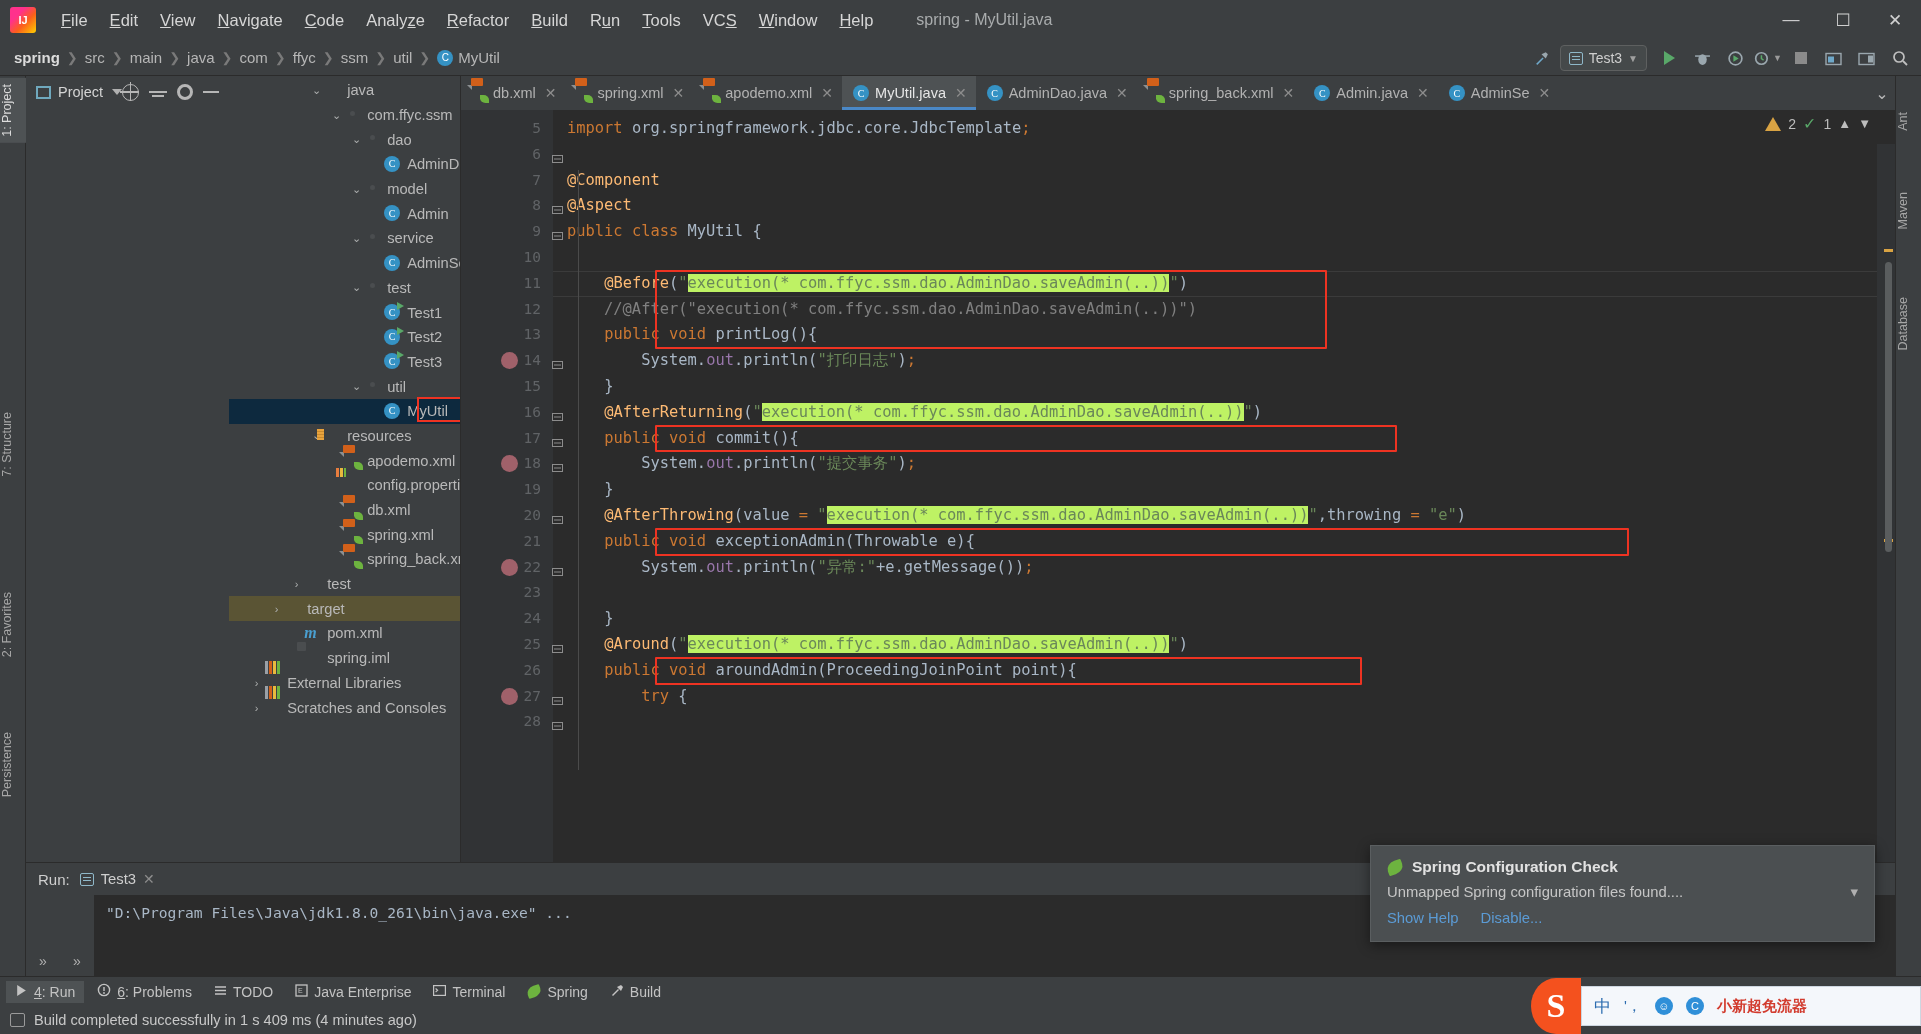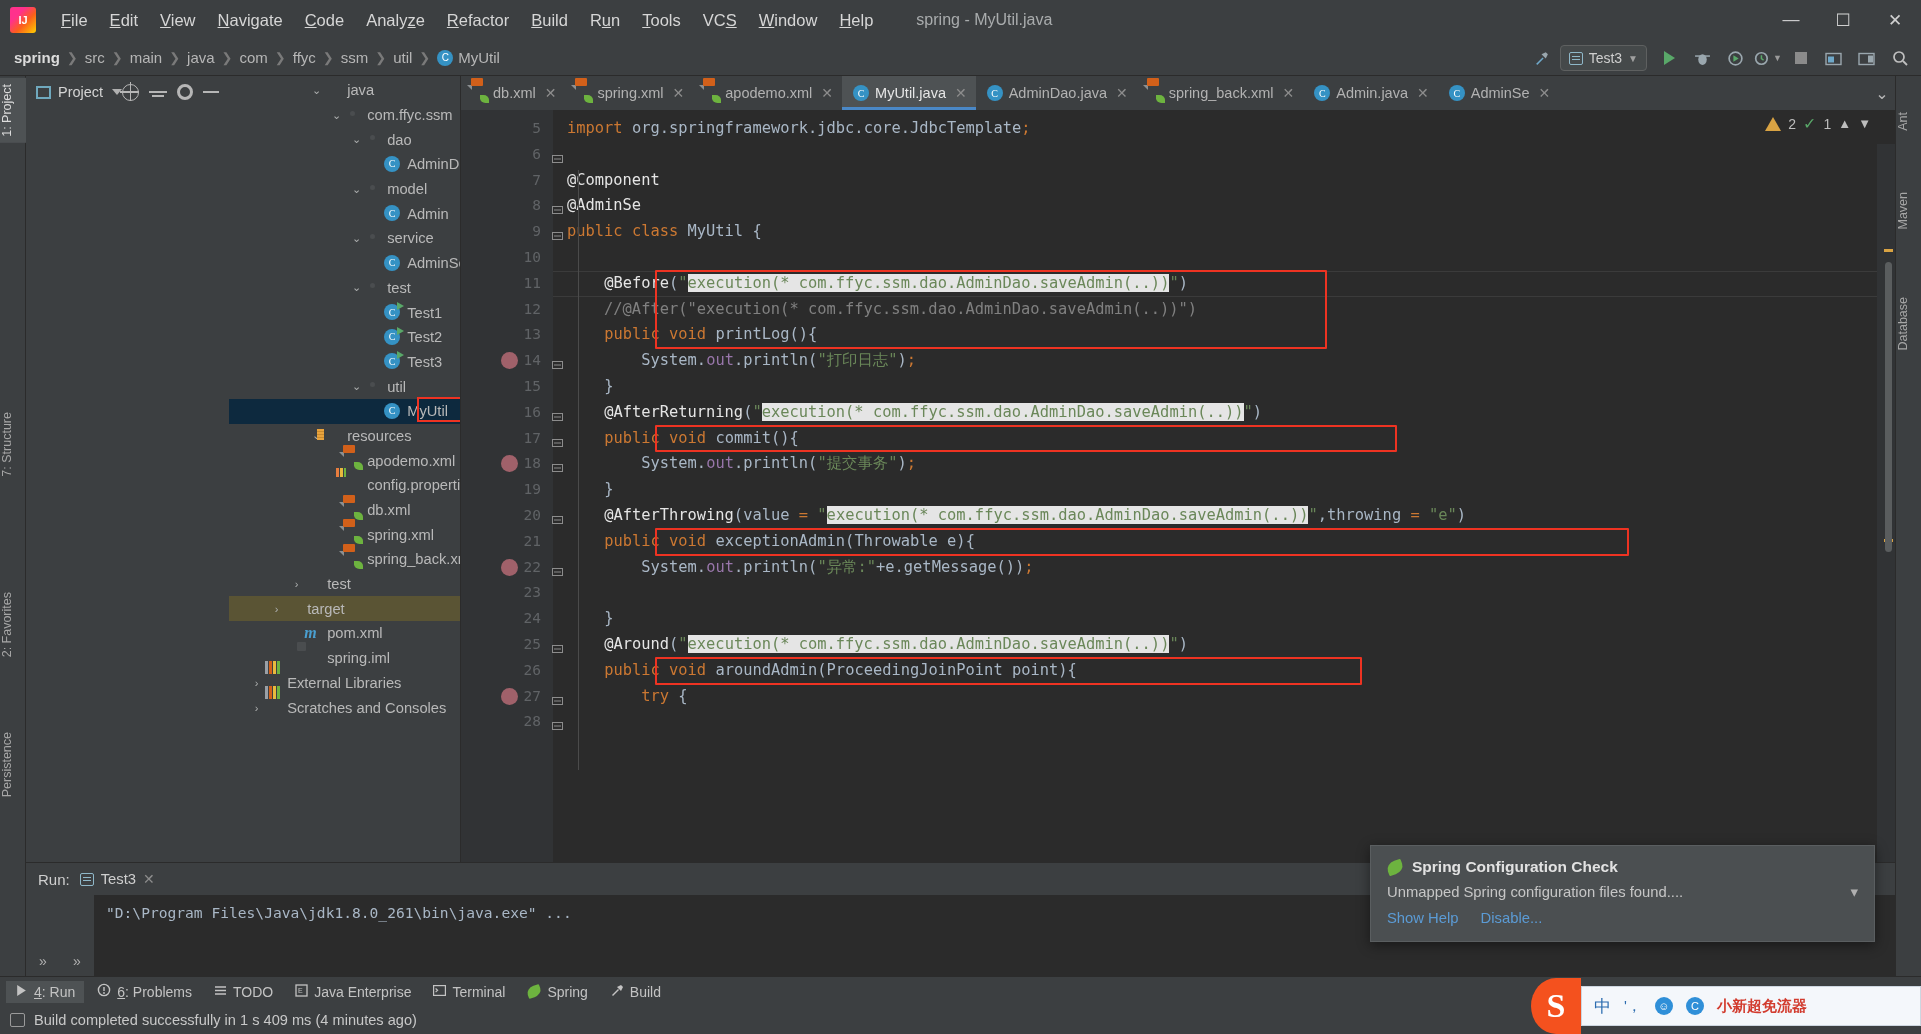--- a/index.html
+++ b/index.html
@@ -318,26 +318,26 @@
   .code-col {
     flex: 1; position: relative; padding-top: 6px;
     font-family: "DejaVu Sans Mono", monospace;
     font-size: 15.4px; overflow: hidden;
   }
   .cline {
     height: 25.8px; line-height: 25.8px; white-space: pre;
     padding-left: 14px;
   }
   .k  { color: #cc7832; }          
-  .an { color: #e5e5e5; }          
+  .an { color: #fdba74; }          
   .st { color: #6a8759; }          
   .cm { color: #808080; }          
   .pl { color: #a9b7c6; }          
   .fd { color: #9876aa; }
-  .sthl { background: #e5e5e5; }
+  .sthl { background: #bef264; }
   .code-hl {
     position: absolute; border: 2.5px solid #ee3322; pointer-events: none;
     border-radius: 1px;
   }
   .caret-line {
     position: absolute; left: 0; right: 0; height: 25.8px;
     border-top: 1px solid #3b3b3b; border-bottom: 1px solid #3b3b3b;
   }
   .indent-guide {
     position: absolute; width: 1px; background: #4b4b4b;
@@ -864,21 +864,21 @@
               </svg></span></div>
           <div class="gline">28<span class="fold"><svg width="11" height="11" viewBox="0 0 11 11">
                 <rect x="0.5" y="0.5" width="10" height="7" fill="none" stroke="#8c8c8c"></rect>
                 <line x1="2" y1="4" x2="9" y2="4" stroke="#8c8c8c"></line>
               </svg></span></div>
         </div>
       <div class="code-col" id="codecol">
           <div class="cline"><span class="k">import</span><span class="pl"> </span><span class="pl">org</span><span class="pl">.</span><span class="pl">springframework</span><span class="pl">.</span><span class="pl">jdbc</span><span class="pl">.</span><span class="pl">core</span><span class="pl">.</span><span class="pl">JdbcTemplate</span><span class="k">;</span></div>
           <div class="cline">&nbsp;</div>
           <div class="cline"><span class="an">@Component</span></div>
-          <div class="cline"><span class="an">@AdminSe</span></div>
+          <div class="cline"><span class="an">@Aspect</span></div>
           <div class="cline"><span class="k">public</span><span class="pl"> </span><span class="k">class</span><span class="pl"> </span><span class="pl">MyUtil</span><span class="pl"> </span><span class="pl">{</span></div>
           <div class="cline">&nbsp;</div>
           <div class="cline"><span class="pl"> </span><span class="pl"> </span><span class="pl"> </span><span class="pl"> </span><span class="an">@Before</span><span class="pl">(</span><span class="st">"</span><span class="st sthl">execution(* com.ffyc.ssm.dao.AdminDao.saveAdmin(..))</span><span class="st">"</span><span class="pl">)</span></div>
           <div class="cline"><span class="cm">    //@After("execution(* com.ffyc.ssm.dao.AdminDao.saveAdmin(..))")</span></div>
           <div class="cline"><span class="pl"> </span><span class="pl"> </span><span class="pl"> </span><span class="pl"> </span><span class="k">public</span><span class="pl"> </span><span class="k">void</span><span class="pl"> </span><span class="pl">printLog</span><span class="pl">(</span><span class="pl">)</span><span class="pl">{</span></div>
           <div class="cline"><span class="pl"> </span><span class="pl"> </span><span class="pl"> </span><span class="pl"> </span><span class="pl"> </span><span class="pl"> </span><span class="pl"> </span><span class="pl"> </span><span class="pl">System</span><span class="pl">.</span><span class="fd">out</span><span class="pl">.</span><span class="pl">println</span><span class="pl">(</span><span class="st">"打印日志"</span><span class="pl">)</span><span class="k">;</span></div>
           <div class="cline"><span class="pl"> </span><span class="pl"> </span><span class="pl"> </span><span class="pl"> </span><span class="pl">}</span></div>
           <div class="cline"><span class="pl"> </span><span class="pl"> </span><span class="pl"> </span><span class="pl"> </span><span class="an">@AfterReturning</span><span class="pl">(</span><span class="st">"</span><span class="st sthl">execution(* com.ffyc.ssm.dao.AdminDao.saveAdmin(..))</span><span class="st">"</span><span class="pl">)</span></div>
           <div class="cline"><span class="pl"> </span><span class="pl"> </span><span class="pl"> </span><span class="pl"> </span><span class="k">public</span><span class="pl"> </span><span class="k">void</span><span class="pl"> </span><span class="pl">commit</span><span class="pl">(</span><span class="pl">)</span><span class="pl">{</span></div>
           <div class="cline"><span class="pl"> </span><span class="pl"> </span><span class="pl"> </span><span class="pl"> </span><span class="pl"> </span><span class="pl"> </span><span class="pl"> </span><span class="pl"> </span><span class="pl">System</span><span class="pl">.</span><span class="fd">out</span><span class="pl">.</span><span class="pl">println</span><span class="pl">(</span><span class="st">"提交事务"</span><span class="pl">)</span><span class="k">;</span></div>

